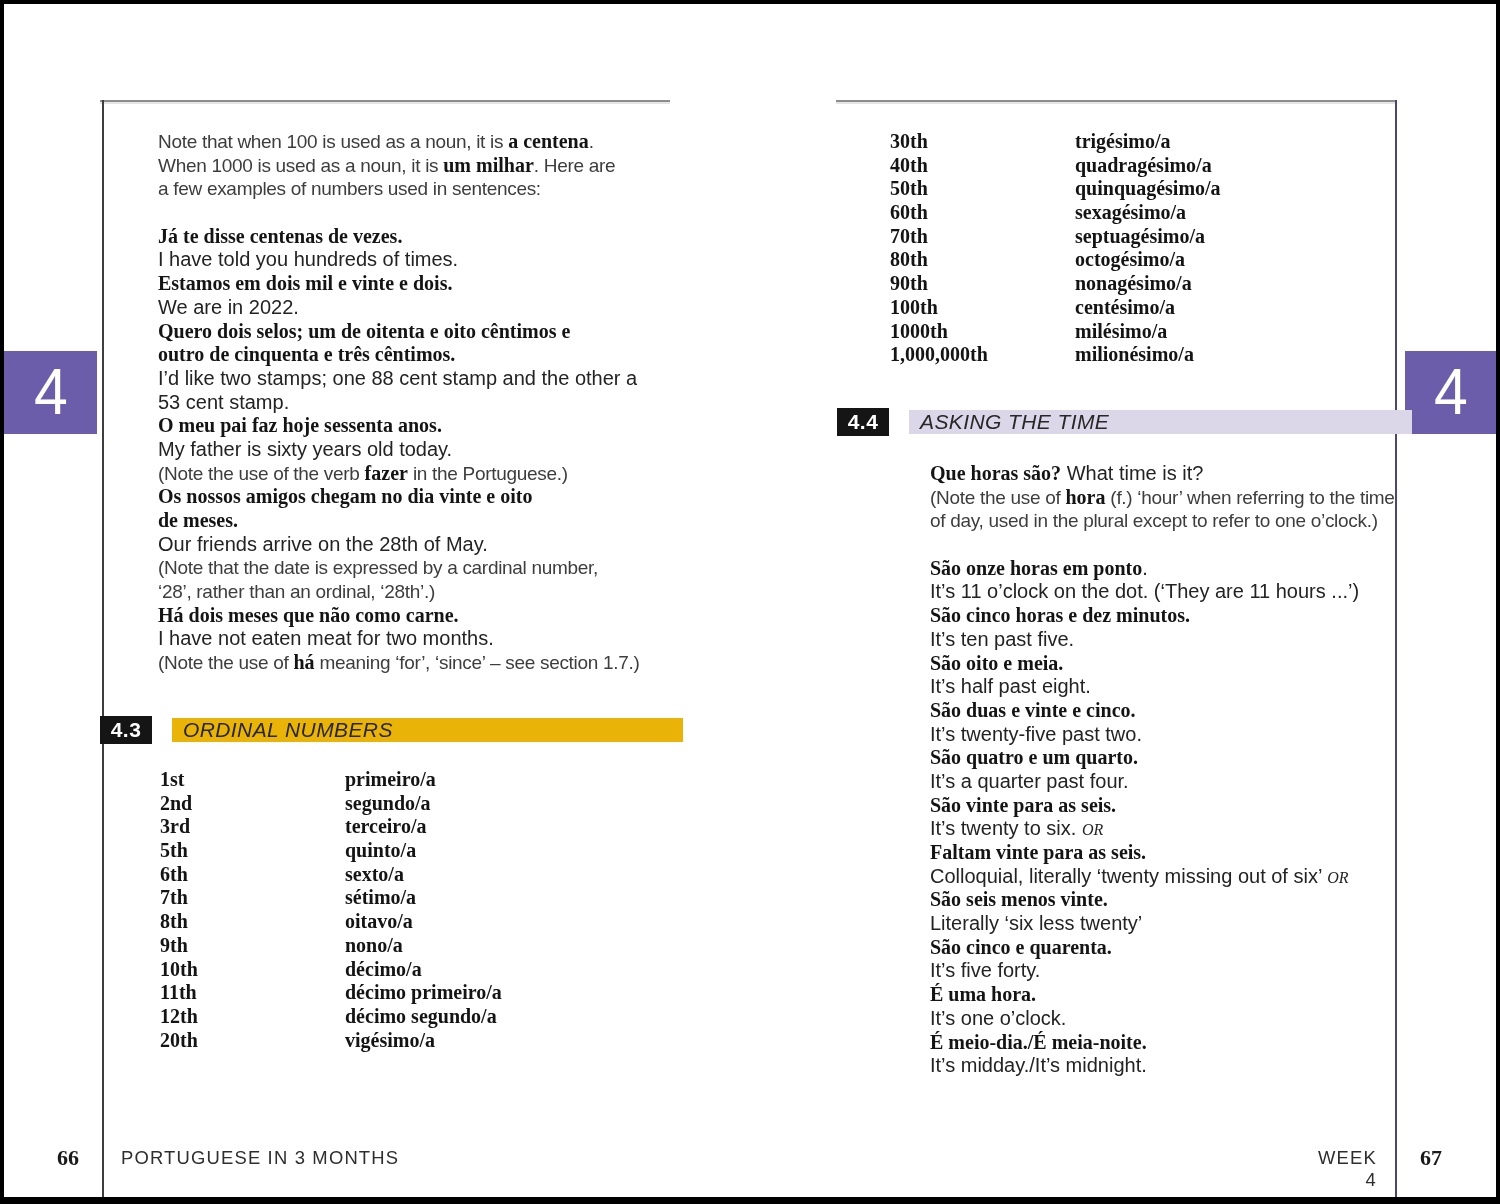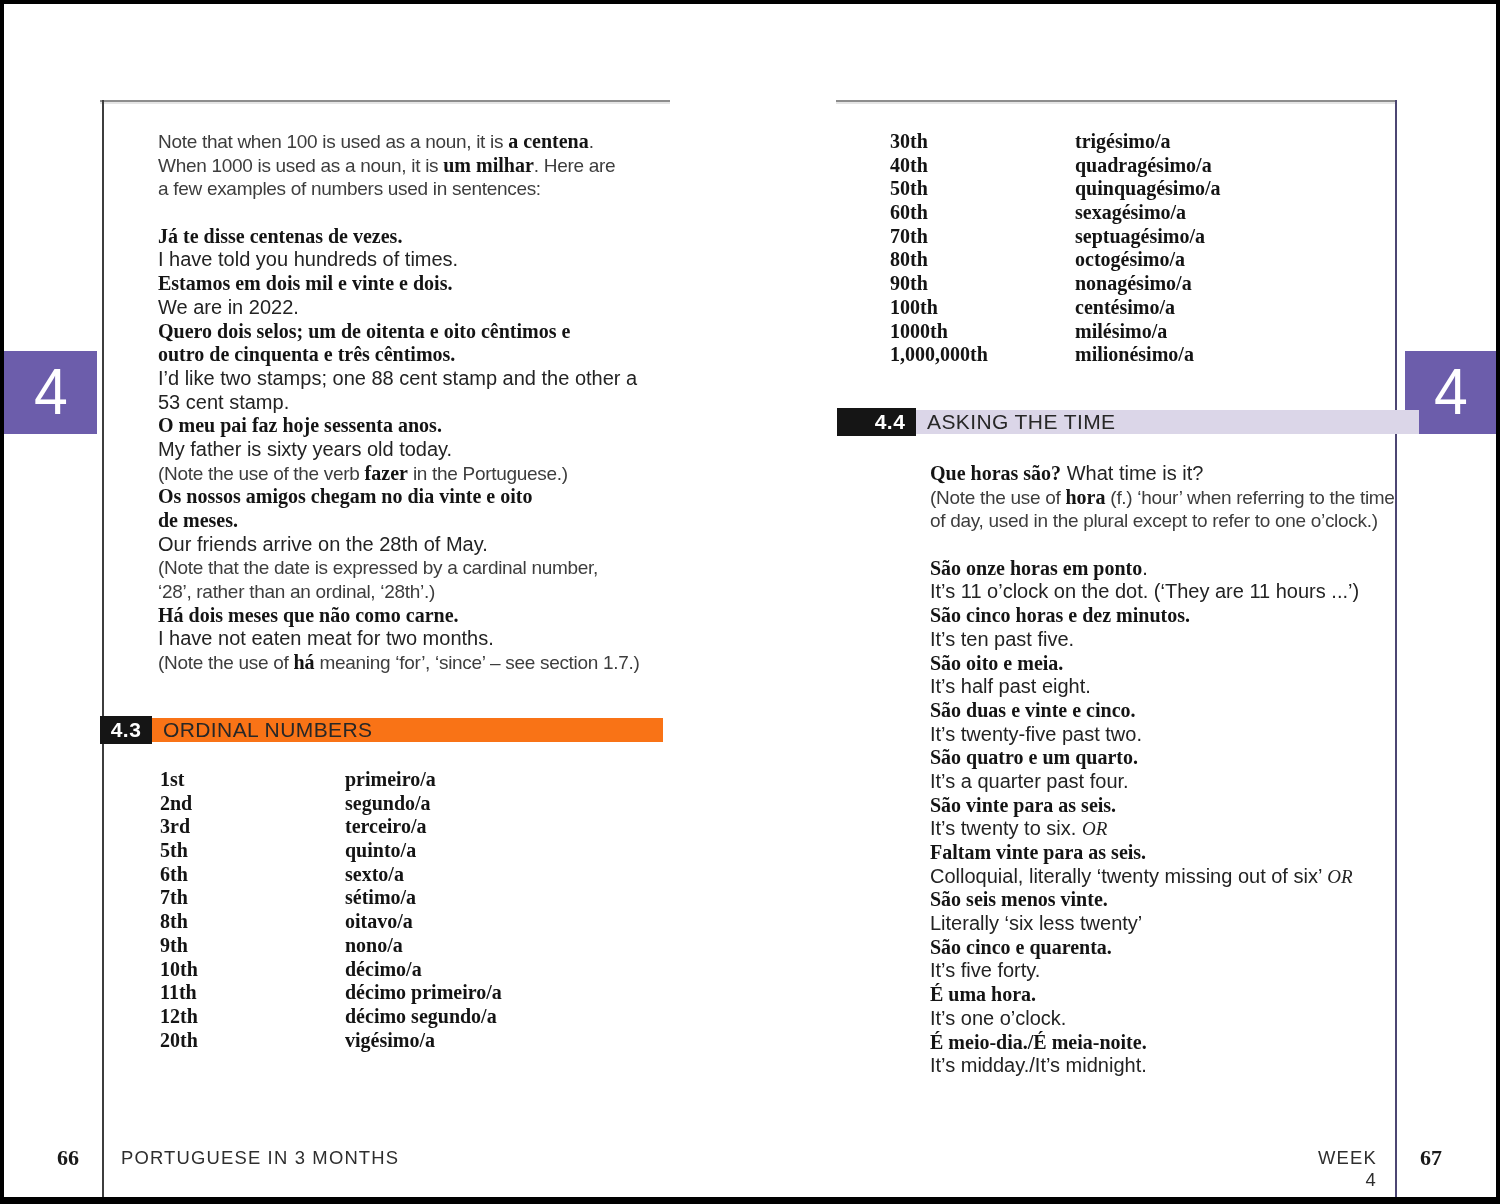--- a/index.html
+++ b/index.html
@@ -25,29 +25,29 @@
   .tab span{color:#ffffff;font-size:64px;font-weight:400;line-height:83px;transform:scaleX(0.95);}
   
   .textblock{position:absolute;}
   .left-text{left:158px;top:130px;width:520px;}
   .right-text{left:922px;top:462px;width:520px;margin-left:8px;}
   .tline{height:23.7px;line-height:23.7px;white-space:pre;}
   .tline.gap{margin-top:23.7px;}
   .seg-s{font-family:"Liberation Sans",sans-serif;font-size:19px;color:#3d3d3d;letter-spacing:-0.3px;}
   .seg-b{font-family:"Liberation Serif",serif;font-weight:700;font-size:20px;color:#141414;}
   .seg-r{font-family:Liberation Sans, sans-serif;font-size:20px;color:#232323;}
-  .seg-i{font-family:"Liberation Serif",serif;font-style:italic;font-size:19px;color:#232323;}
+  .seg-i{font-family:"Liberation Serif",serif;font-style:italic;font-size:16px;color:#232323;}
   
   .section-header{position:absolute;display:flex;align-items:flex-start;}
   .sh-43{left:100px;top:716px;}
   .sh-44{left:837px;top:408px;}
   .sec-num{width:52px;height:28px;display:flex;align-items:center;justify-content:center;
            color:#fff;font-size:21px;font-weight:700;letter-spacing:0.5px;}
-  .sec-bar{height:24px;margin-top:2px;margin-left:0;display:flex;align-items:center;
-           padding-left:11px;font-size:21px;color:#272727;letter-spacing:0.4px;}
+  .sec-bar{height:24px;margin-top:2px;margin-left:20px;display:flex;align-items:center;
+           padding-left:11px;font-size:21px;color:#272727;letter-spacing:0.4px;font-style:italic;}
   .sh-43 .sec-bar{width:500px;}
   .sh-44 .sec-bar{width:492px;}
   
   .tableblock{position:absolute;}
   .left-table{left:160px;top:768px;width:500px;}
   .right-table{left:890px;top:130px;width:500px;}
   .trow{height:23.7px;line-height:23.7px;white-space:pre;
         font-family:"Liberation Serif",serif;font-weight:700;font-size:20px;color:#141414;}
   .trow .term{display:inline-block;width:185px;}
   .trow.light{font-weight:400;color:#2a2a2a;font-size:19px;}
@@ -103,21 +103,21 @@
       <div class="tline"><span class="seg-r">Our friends arrive on the 28th of May.</span></div>
       <div class="tline"><span class="seg-s">(Note that the date is expressed by a cardinal number,</span></div>
       <div class="tline"><span class="seg-s">‘28’, rather than an ordinal, ‘28th’.)</span></div>
       <div class="tline"><span class="seg-b">Há dois meses que não como carne.</span></div>
       <div class="tline"><span class="seg-r">I have not eaten meat for two months.</span></div>
       <div class="tline"><span class="seg-s">(Note the use of </span><span class="seg-b">há</span><span class="seg-s"> meaning ‘for’, ‘since’ – see section 1.7.)</span></div>
     </div>
 
   <div class="section-header sh-43">
     <div class="sec-num" style="background: rgb(21, 21, 21);">4.3</div>
-    <div class="sec-bar" style="background: #f97316;">ORDINAL NUMBERS</div>
+    <div class="sec-bar" style="background: #eab308;">ORDINAL NUMBERS</div>
   </div>
 
   <div class="tableblock left-table">
       <div class="trow"><span class="term">1st</span><span class="translation">primeiro/a</span></div>
       <div class="trow"><span class="term">2nd</span><span class="translation">segundo/a</span></div>
       <div class="trow"><span class="term">3rd</span><span class="translation">terceiro/a</span></div>
       <div class="trow"><span class="term">5th</span><span class="translation">quinto/a</span></div>
       <div class="trow"><span class="term">6th</span><span class="translation">sexto/a</span></div>
       <div class="trow"><span class="term">7th</span><span class="translation">sétimo/a</span></div>
       <div class="trow"><span class="term">8th</span><span class="translation">oitavo/a</span></div>
@@ -135,21 +135,21 @@
       <div class="trow"><span class="term">60th</span><span class="translation">sexagésimo/a</span></div>
       <div class="trow"><span class="term">70th</span><span class="translation">septuagésimo/a</span></div>
       <div class="trow"><span class="term">80th</span><span class="translation">octogésimo/a</span></div>
       <div class="trow"><span class="term">90th</span><span class="translation">nonagésimo/a</span></div>
       <div class="trow"><span class="term">100th</span><span class="translation">centésimo/a</span></div>
       <div class="trow"><span class="term">1000th</span><span class="translation">milésimo/a</span></div>
       <div class="trow"><span class="term">1,000,000th</span><span class="translation">milionésimo/a</span></div>
     </div>
 
   <div class="section-header sh-44">
-    <div class="sec-num" style="background: rgb(21, 21, 21); padding-left: 27px;">4.4</div>
+    <div class="sec-num" style="background: rgb(21, 21, 21);">4.4</div>
     <div class="sec-bar" style="background: rgb(219, 214, 232);">ASKING THE TIME</div>
   </div>
 
   <div class="textblock right-text">
       <div class="tline"><span class="seg-b">Que horas são?</span><span class="seg-r"> What time is it?</span></div>
       <div class="tline"><span class="seg-s">(Note the use of </span><span class="seg-b">hora</span><span class="seg-s"> (f.) ‘hour’ when referring to the time</span></div>
       <div class="tline"><span class="seg-s">of day, used in the plural except to refer to one o’clock.)</span></div>
       <div class="tline gap"><span class="seg-b">São onze horas em ponto</span><span class="seg-r">.</span></div>
       <div class="tline"><span class="seg-r">It’s 11 o’clock on the dot. (‘They are 11 hours ...’)</span></div>
       <div class="tline"><span class="seg-b">São cinco horas e dez minutos.</span></div>

